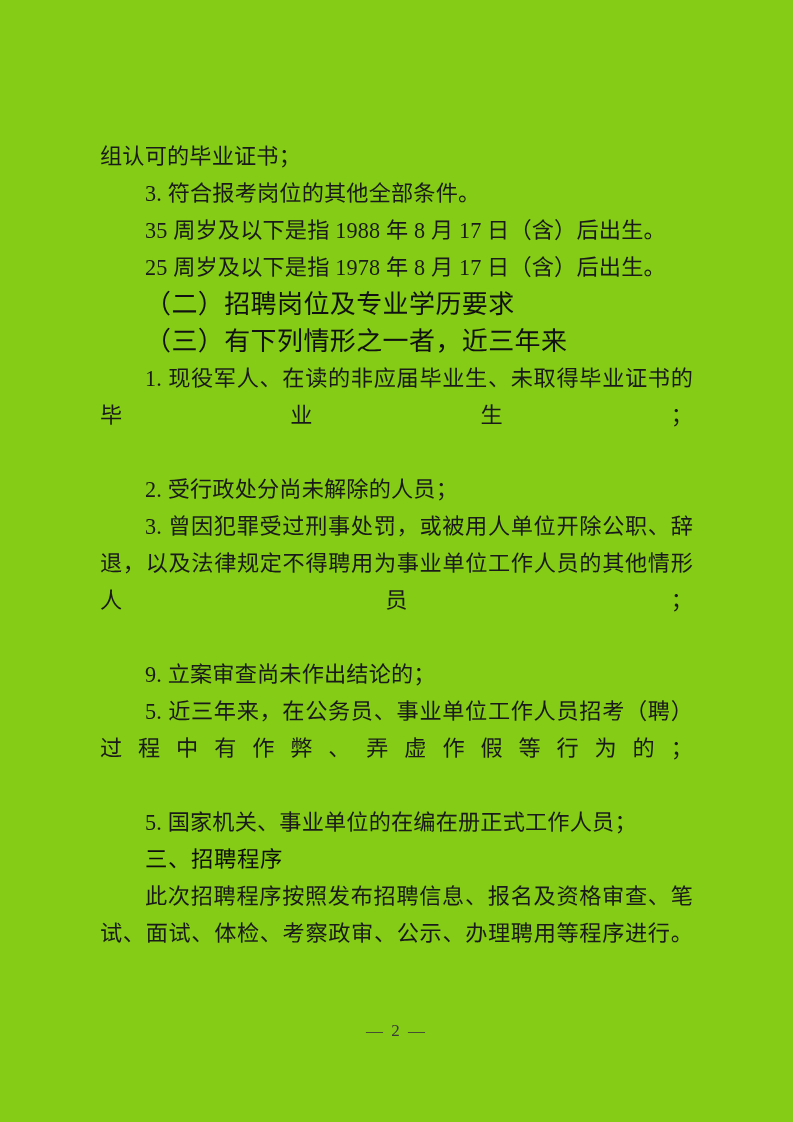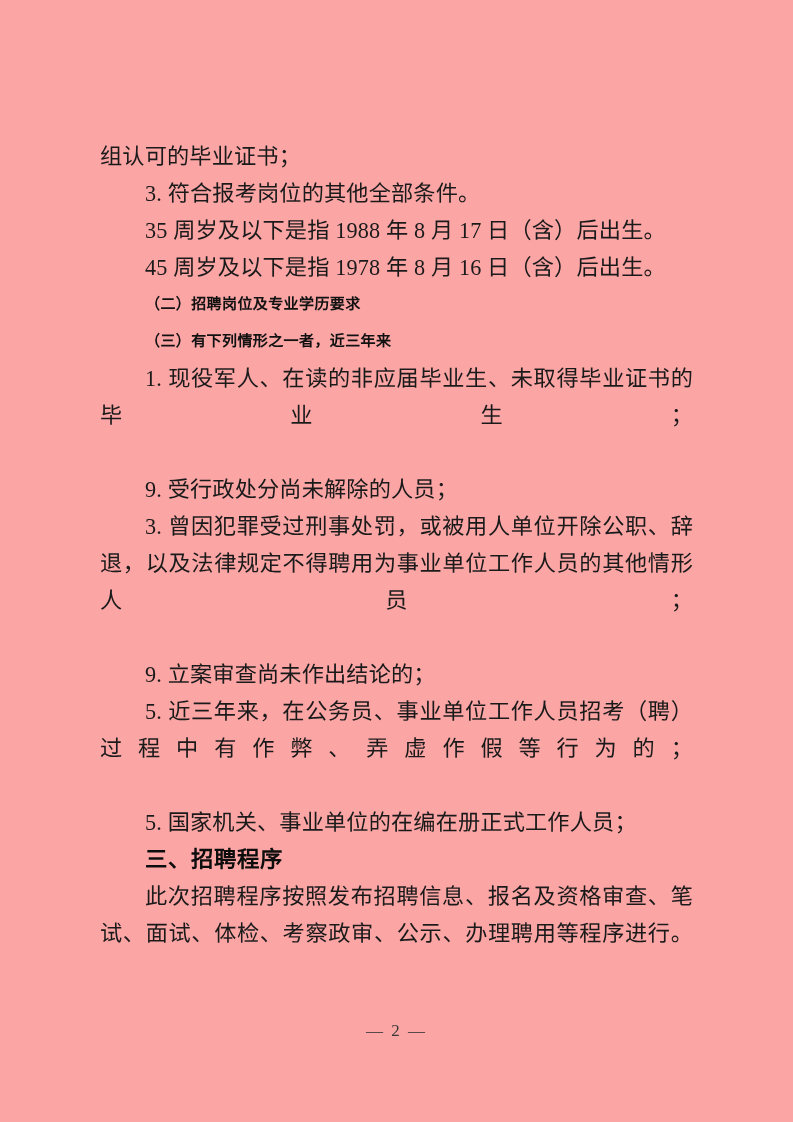--- a/index.html
+++ b/index.html
@@ -9,21 +9,21 @@
     background: #ffffff;
   }
   body {
     font-family: "Liberation Serif", "DejaVu Serif", serif;
   }
   #page {
     position: relative;
     width: 793px;
     height: 1122px;
     margin: 0 auto;
-    background: #fca5a5;
+    background: #84cc16;
     overflow: hidden;
     box-sizing: border-box;
   }
   #content {
     position: absolute;
     left: 100px;
     top: 138px;
     width: 593px;
   }
 
@@ -52,36 +52,36 @@
     width: 100%;
   }
   .para.nostretch::after {
     content: none;
   }
 
   
   .heading-kai {
     margin: 0;
     padding: 0;
-    font-size: 15px;
+    font-size: 26px;
     line-height: 37px;
-    font-weight: bold;
+    font-weight: normal;
     color: #111111;
     text-indent: 45px;
     letter-spacing: 0.4px;
     font-family: "Liberation Serif", "DejaVu Serif", serif;
   }
 
   
   .heading-hei {
     margin: 0;
     padding: 0;
     font-size: 22.4px;
     line-height: 37px;
-    font-weight: bold;
+    font-weight: normal;
     color: #0d0d0d;
     text-indent: 45px;
     letter-spacing: 0.6px;
     font-family: "Liberation Sans", "DejaVu Sans", sans-serif;
   }
 
   
   #footer {
     position: absolute;
     left: 0;
@@ -101,31 +101,31 @@
 <div id="page">
 
   <div id="content">
 
     <p class="para flush nostretch">组认可的毕业证书；</p>
 
     <p class="para indent nostretch">3. 符合报考岗位的其他全部条件。</p>
 
     <p class="para indent nostretch">35 周岁及以下是指 1988 年 8 月 17 日（含）后出生。</p>
 
-    <p class="para indent nostretch">45 周岁及以下是指 1978 年 8 月 16 日（含）后出生。</p>
+    <p class="para indent nostretch">25 周岁及以下是指 1978 年 8 月 17 日（含）后出生。</p>
 
     <p class="heading-kai">（二）招聘岗位及专业学历要求</p>
 
 
 
     <p class="heading-kai">（三）有下列情形之一者，近三年来</p>
 
     <p class="para indent">1. 现役军人、在读的非应届毕业生、未取得毕业证书的毕业生；</p>
 
-    <p class="para indent nostretch">9. 受行政处分尚未解除的人员；</p>
+    <p class="para indent nostretch">2. 受行政处分尚未解除的人员；</p>
 
     <p class="para indent">3. 曾因犯罪受过刑事处罚，或被用人单位开除公职、辞退，以及法律规定不得聘用为事业单位工作人员的其他情形人员；</p>
 
     <p class="para indent nostretch">9. 立案审查尚未作出结论的；</p>
 
     <p class="para indent">5. 近三年来，在公务员、事业单位工作人员招考（聘）过程中有作弊、弄虚作假等行为的；</p>
 
     <p class="para indent nostretch">5. 国家机关、事业单位的在编在册正式工作人员；</p>
 
     <p class="heading-hei">三、招聘程序</p>

